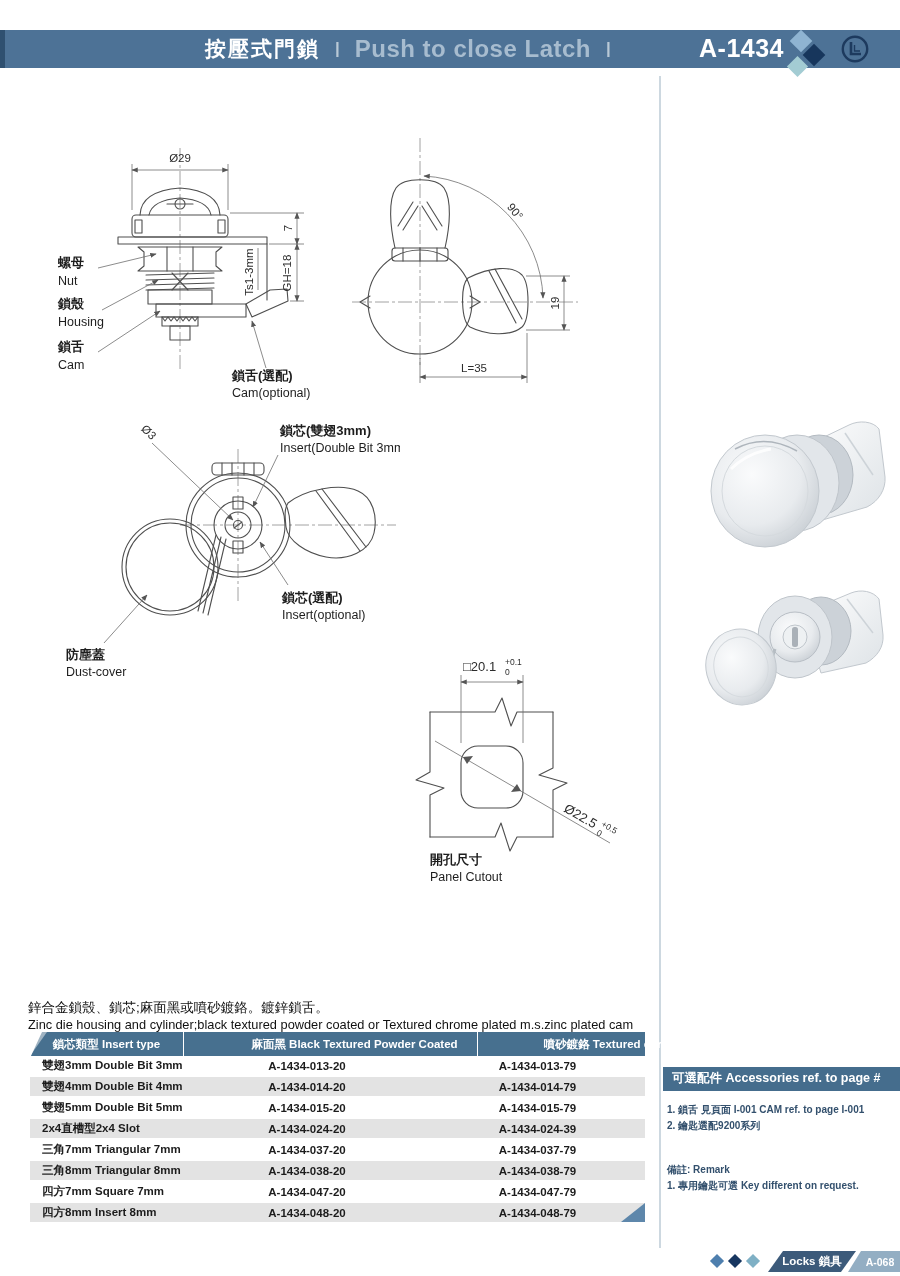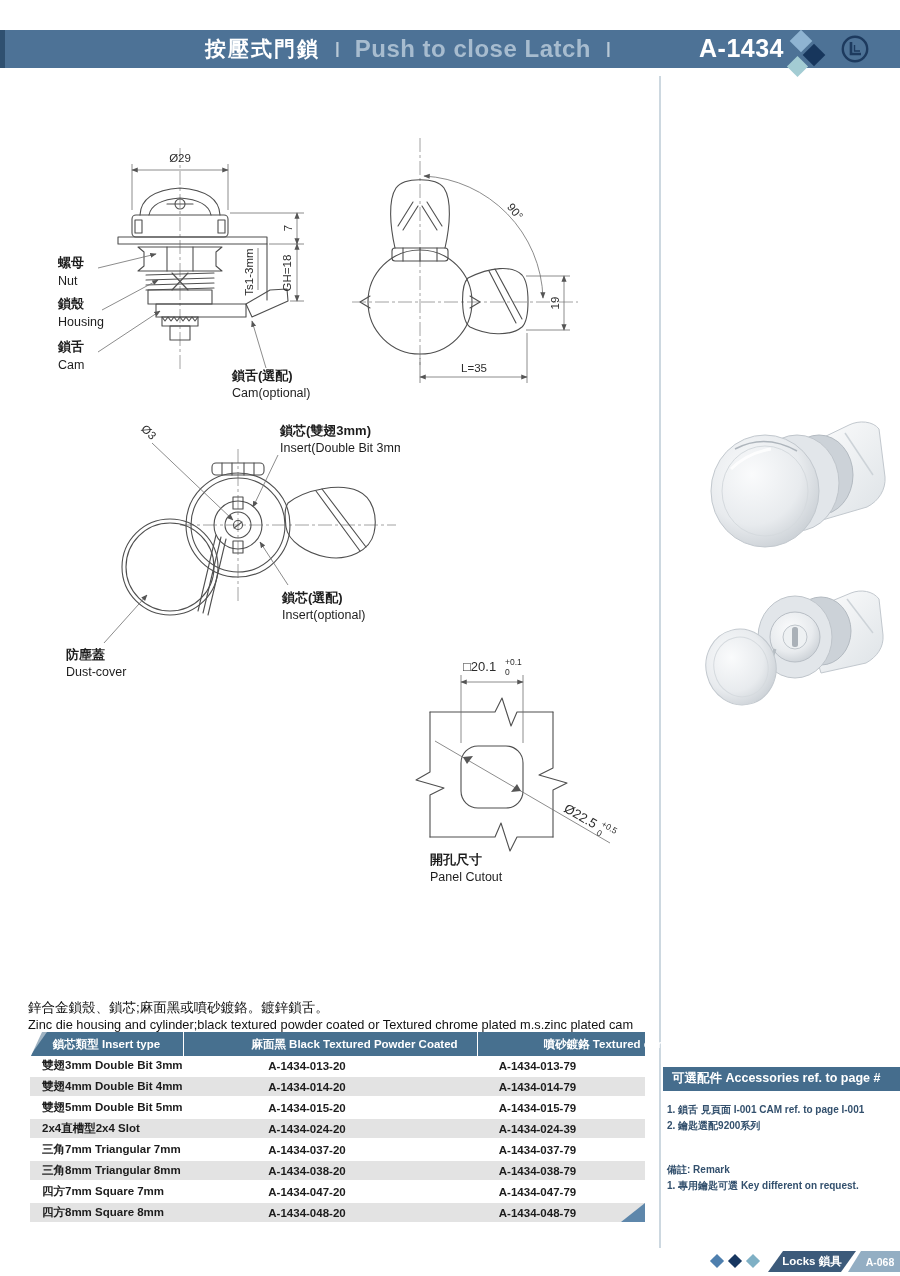--- a/index.html
+++ b/index.html
@@ -370,21 +370,21 @@
       <div class="c first">三角8mm Triangular 8mm</div>
       <div class="c">A-1434-038-20</div>
       <div class="c">A-1434-038-79</div>
     </div>
     <div class="tbl-row">
       <div class="c first">四方7mm Square 7mm</div>
       <div class="c">A-1434-047-20</div>
       <div class="c">A-1434-047-79</div>
     </div>
     <div class="tbl-row alt">
-      <div class="c first">四方8mm Square 8mm</div>
+      <div class="c first">四方8mm Insert 8mm</div>
       <div class="c">A-1434-048-20</div>
       <div class="c">A-1434-048-79</div>
     </div>
     <div class="tbl-corner"></div>
   </div>
 
   <div class="acc">
     <div class="acc-header">可選配件 Accessories ref. to page #</div>
     <div class="acc-body">
       <div>1. 鎖舌 見頁面 I-001 CAM  ref. to page I-001</div>

